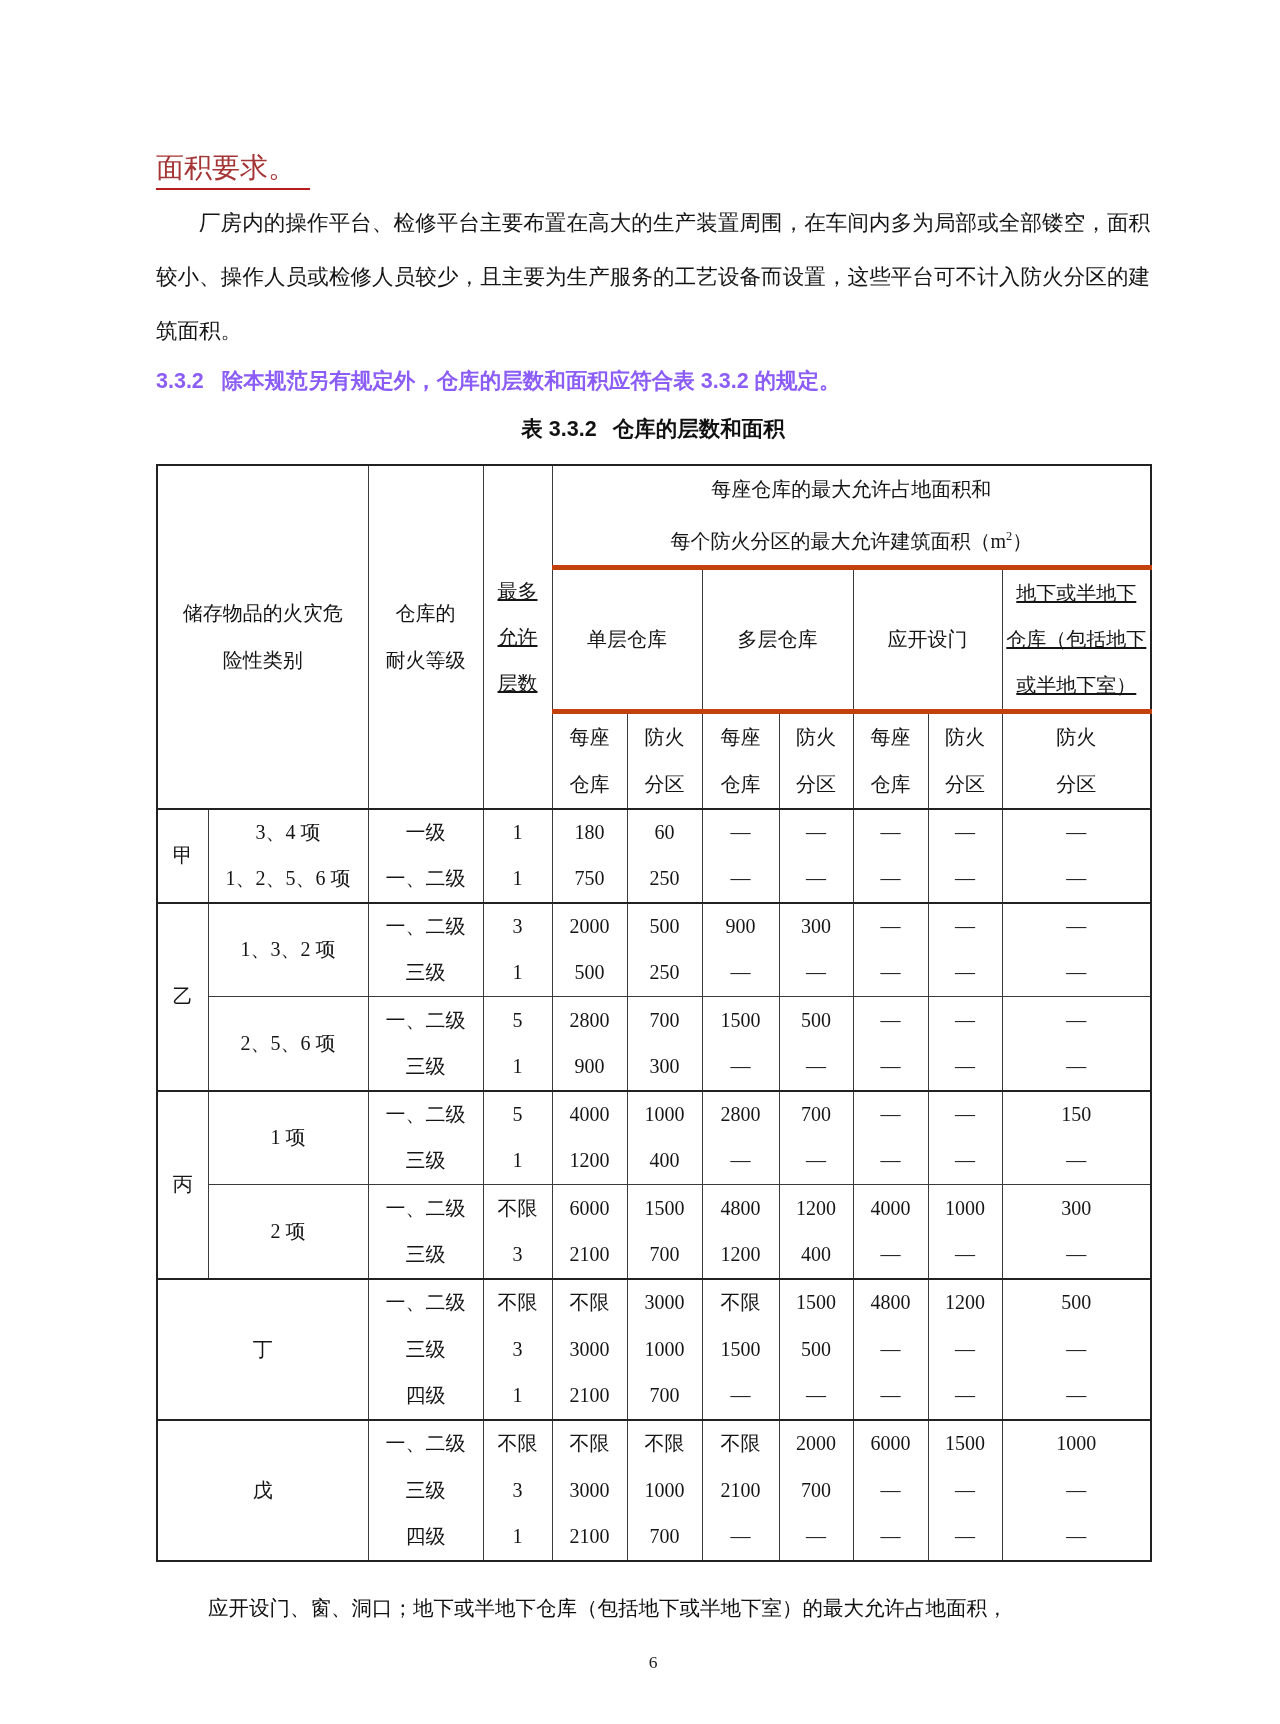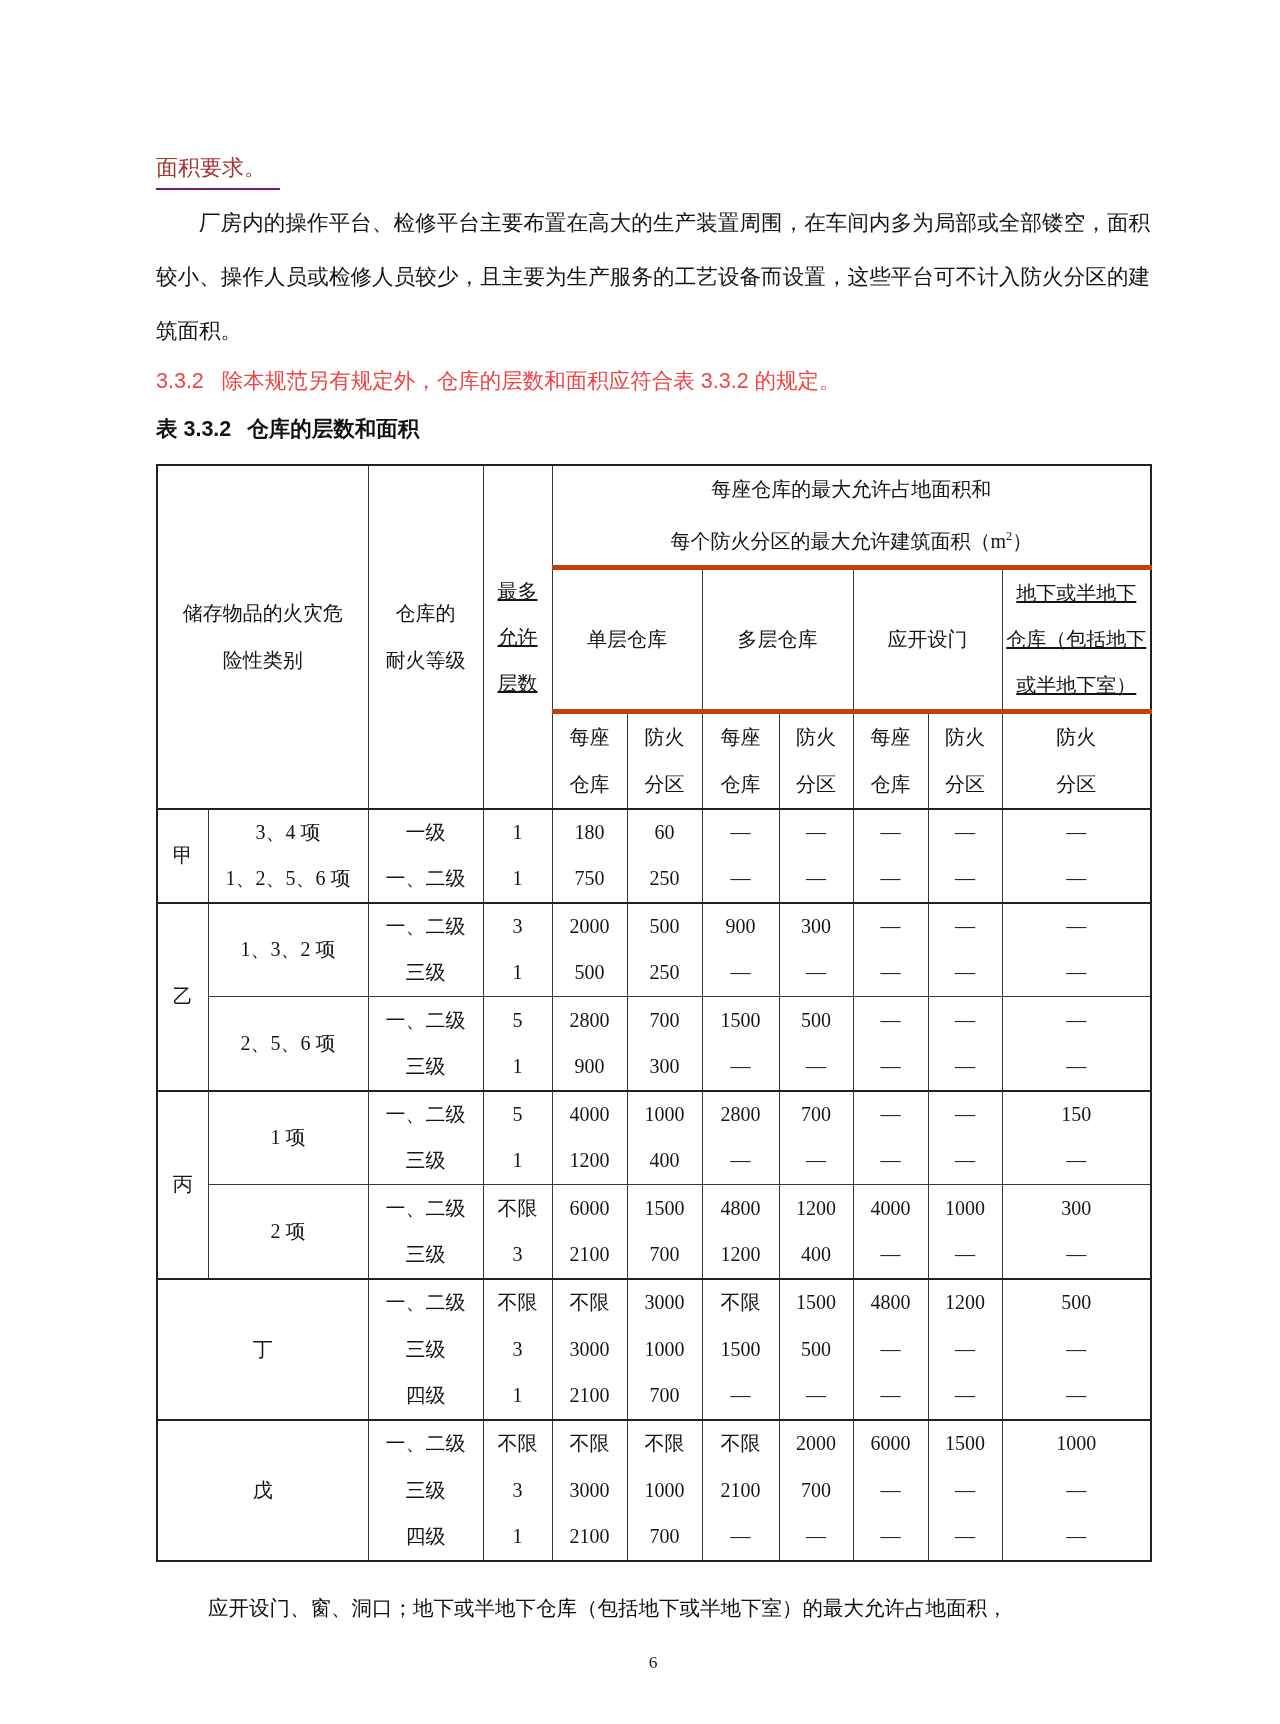--- a/index.html
+++ b/index.html
@@ -10,40 +10,40 @@
     font-family:"Liberation Serif","DejaVu Serif",serif;
     color:#111;
   }
   .content {
     position:absolute;
     left:156px; top:148px;
     width:994px;
   }
   .heading-red {
     display:inline-block;
-    font-size:22px; line-height:40px;
+    font-size:28px; line-height:40px;
     color:#a53535;
-    border-bottom:2px solid #701a75;
+    border-bottom:2px solid #b91c1c;
     padding-right:14px;
     margin-bottom:6px;
   }
   .para {
     font-size:21.5px; line-height:54px;
     text-align:justify; text-indent:2em;
     color:#151515;
   }
   .clause {
     font-size:21.5px; line-height:46px;
-    font-weight:normal;
+    font-weight:bold;
     font-family:"Liberation Sans","DejaVu Sans",sans-serif;
-    color:#ef4444;
+    color:#8b5cf6;
   }
   .clause .clause-num { margin-right:18px; }
   .table-caption {
-    text-align:left;
+    text-align:center;
     font-size:21.5px; line-height:42px;
     font-weight:bold;
     font-family:"Liberation Sans","DejaVu Sans",sans-serif;
     margin-top:4px; margin-bottom:14px;
   }
   .table-caption .cap-num { margin-right:16px; }
   table.main {
     border-collapse:collapse;
     table-layout:fixed;
     width:994px;

